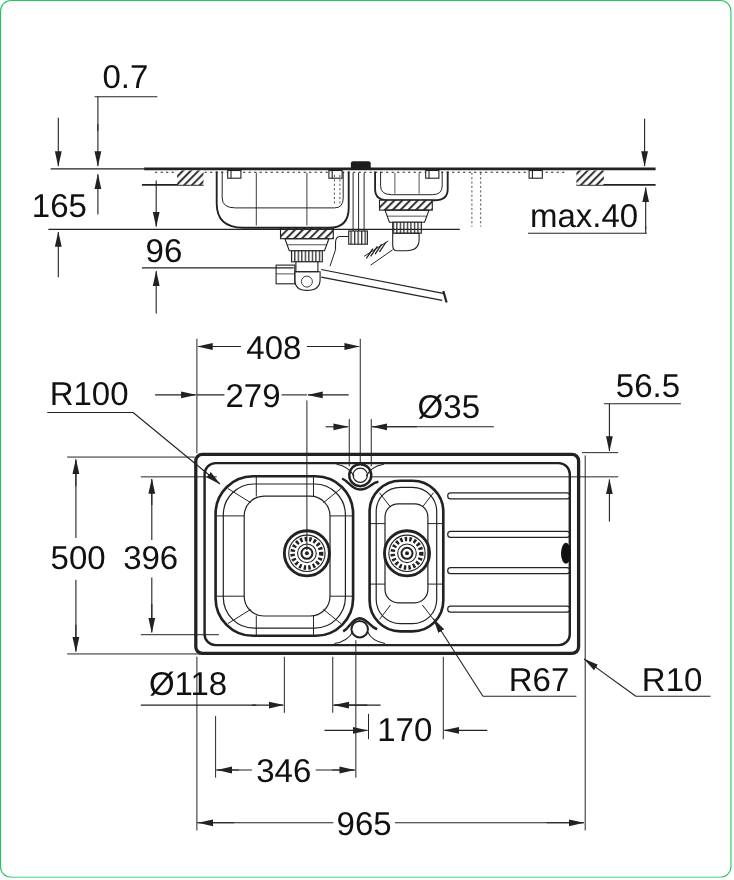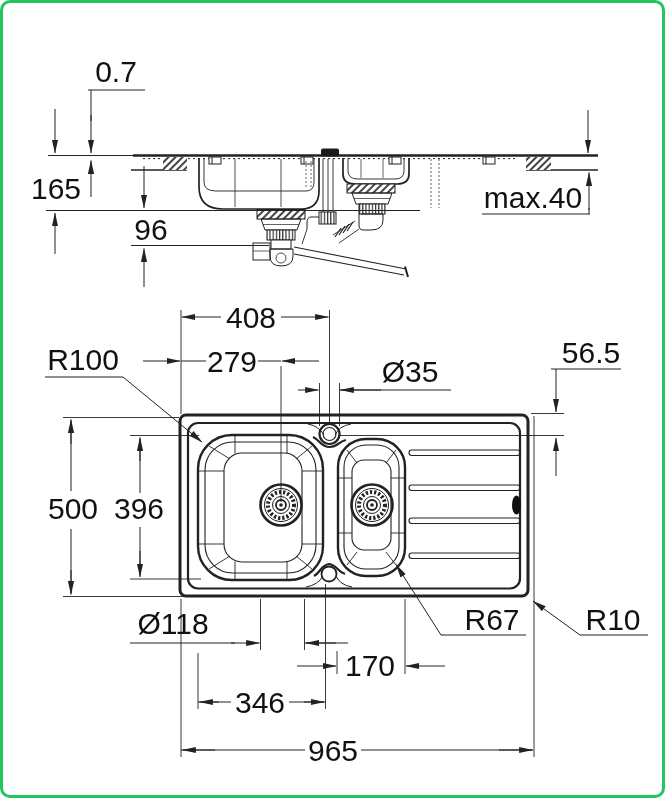--- a/index.html
+++ b/index.html
@@ -1,18 +1,18 @@
 <!DOCTYPE html>
 <html><head>
 <meta charset="utf-8">
 <style>
   html,body{margin:0;padding:0;background:#fff;}
   .frame{
     width:665px;height:798px;
-    border:3px solid #22c55e;border-radius:10px;
+    border:1px solid #22c55e;border-radius:10px;
     box-sizing:border-box;
     background:#fff;
     overflow:hidden;
   }
   svg{display:block;}
   text{
     font-family:"Liberation Sans", sans-serif;
     fill:#111;
   }
   .dim{font-size:30px;}

